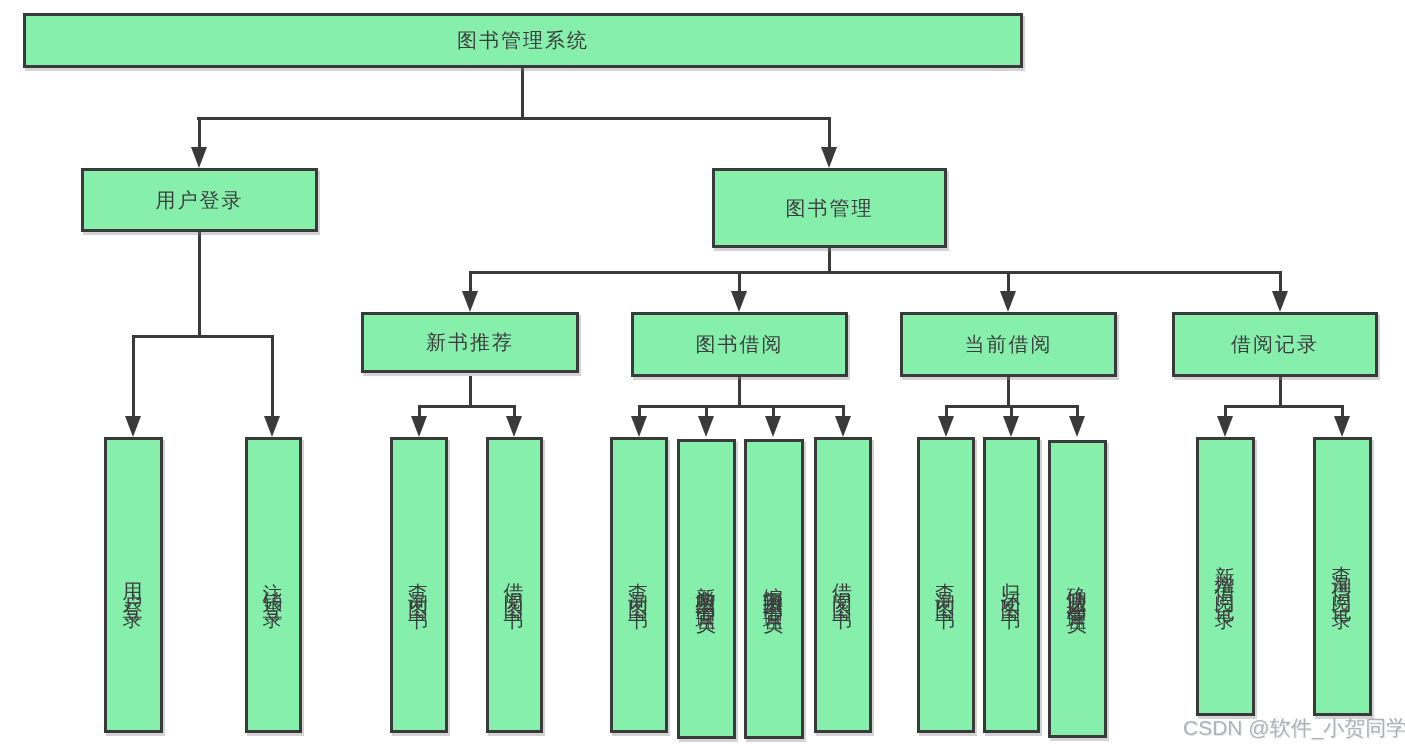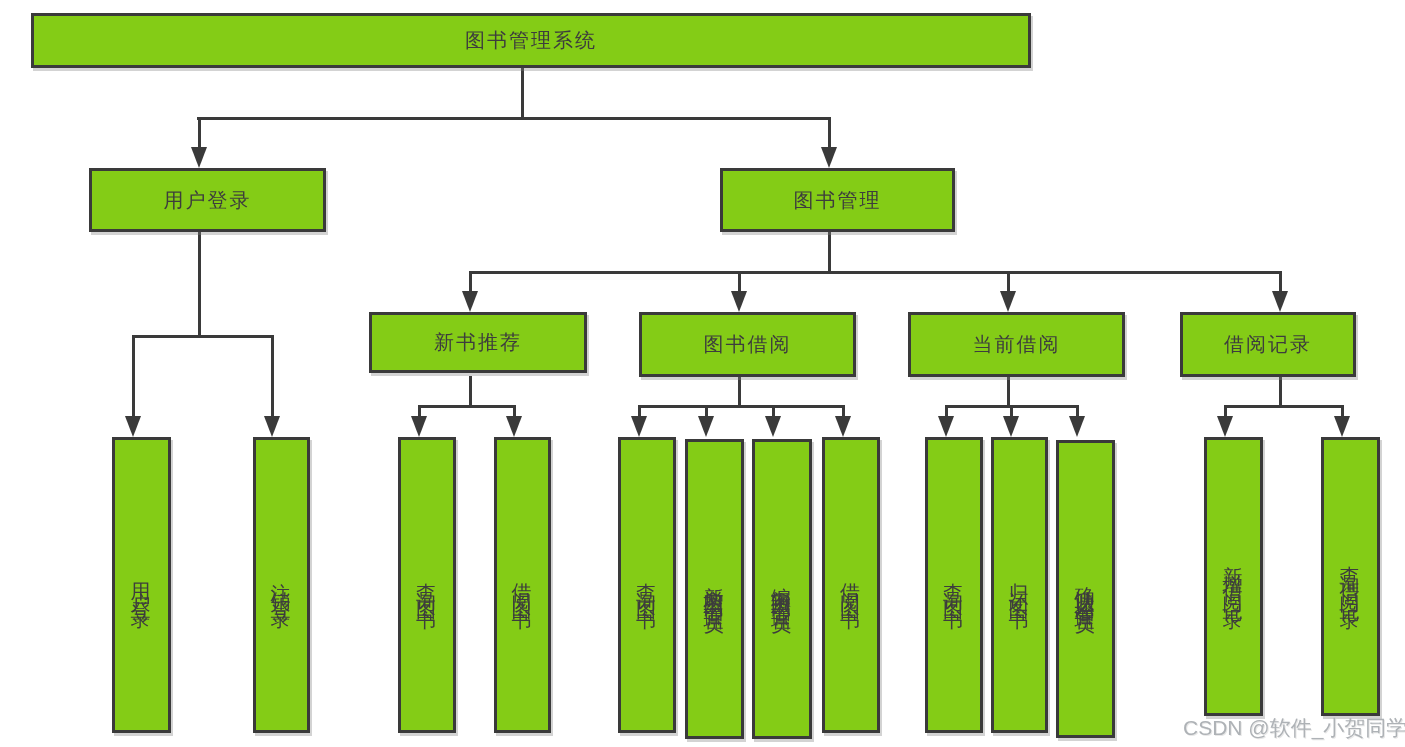--- a/index.html
+++ b/index.html
@@ -6,26 +6,25 @@
   html,body { background:#ffffff; }
   #canvas {
     position:relative;
     width:1405px; height:747px;
     background:#ffffff;
     font-family:"Liberation Sans","DejaVu Sans",sans-serif;
     overflow:hidden;
   }
   .box, .leaf {
     position:absolute;
-    background:#84cc16;
+    background:#86efac;
     border:3px solid #3a3a3a;
     box-shadow:2px 3px 0 rgba(130,130,130,0.35);
     display:flex; align-items:center; justify-content:center;
     color:#3d3d3d;
-    margin-left:8px;
   }
   .box { font-size:20px; letter-spacing:2px; }
   .leaf span {
     writing-mode:vertical-rl;
     text-orientation:mixed;
     font-size:20px;
     letter-spacing:9px;
     color:#3d3d3d;
     white-space:nowrap;
   }
@@ -111,34 +110,34 @@
   <div class="drop" style="left:1341px;top:405px;height:13px;"></div>
   <div class="arr" style="left:1334px;top:416px;"></div>
 
   <div class="box" style="left:23px;top:13px;width:1000px;height:55px;">
     <span>图书管理系统</span>
   </div>
 
   <div class="box" style="left:81px;top:168px;width:237px;height:64px;">
     <span>用户登录</span>
   </div>
-  <div class="box" style="left:712px;top:168px;width:235px;height:64px;">
+  <div class="box" style="left:712px;top:168px;width:235px;height:80px;">
     <span>图书管理</span>
   </div>
 
   <div class="box" style="left:361px;top:312px;width:218px;height:61px;">
     <span>新书推荐</span>
   </div>
   <div class="box" style="left:631px;top:312px;width:217px;height:65px;">
     <span>图书借阅</span>
   </div>
   <div class="box" style="left:900px;top:312px;width:217px;height:65px;">
     <span>当前借阅</span>
   </div>
-  <div class="box" style="left:1172px;top:312px;width:176px;height:65px;">
+  <div class="box" style="left:1172px;top:312px;width:206px;height:65px;">
     <span>借阅记录</span>
   </div>
 
   <div class="leaf" style="left:104px;top:437px;width:59px;height:296px;">
     <span>用户登录</span>
   </div>
   <div class="leaf" style="left:245px;top:437px;width:57px;height:296px;">
     <span>注销登录</span>
   </div>
 

